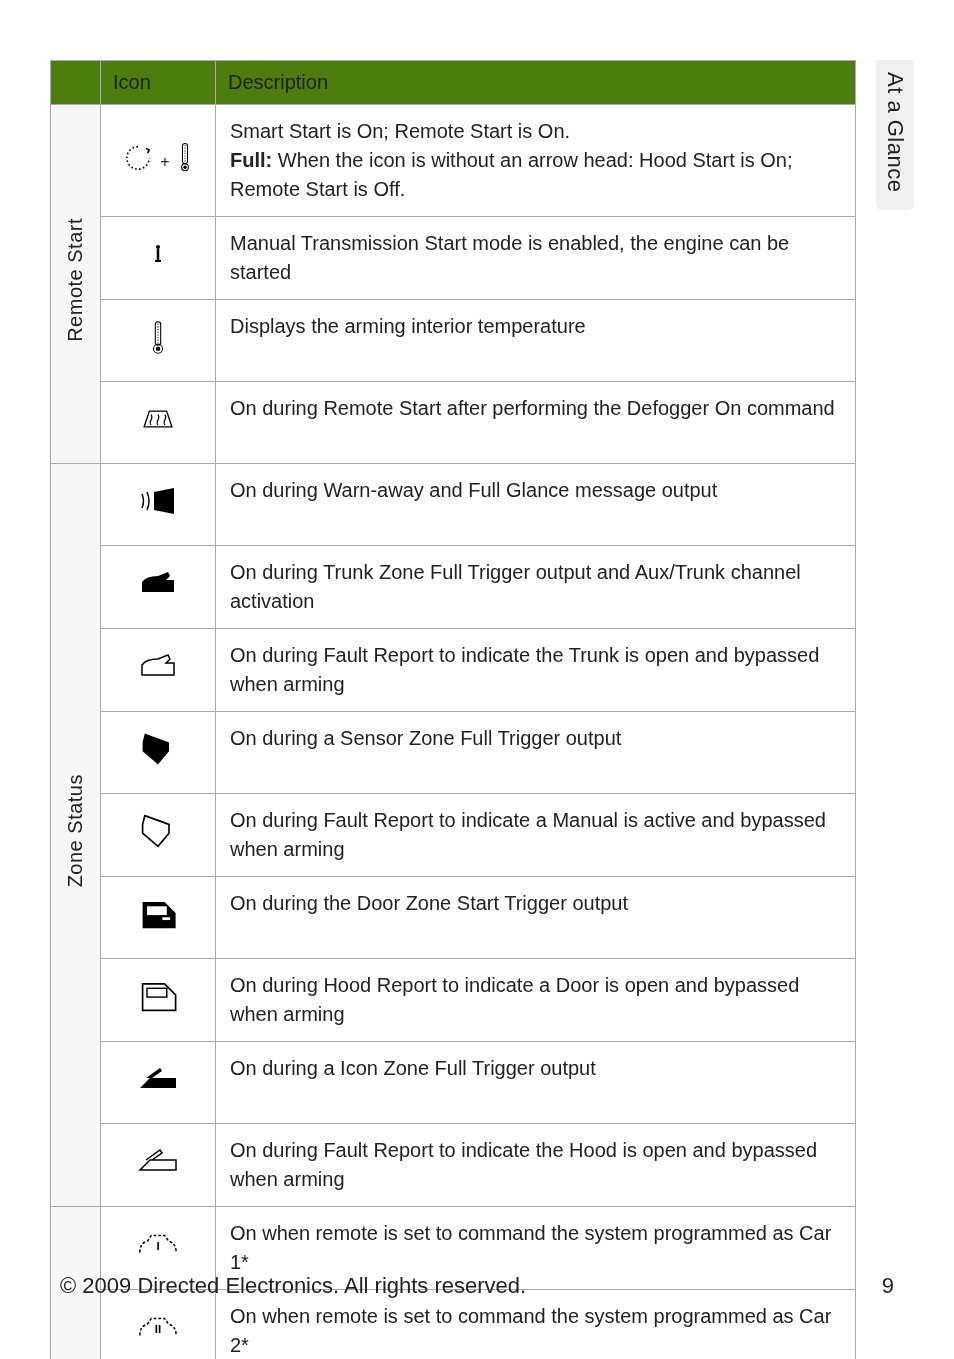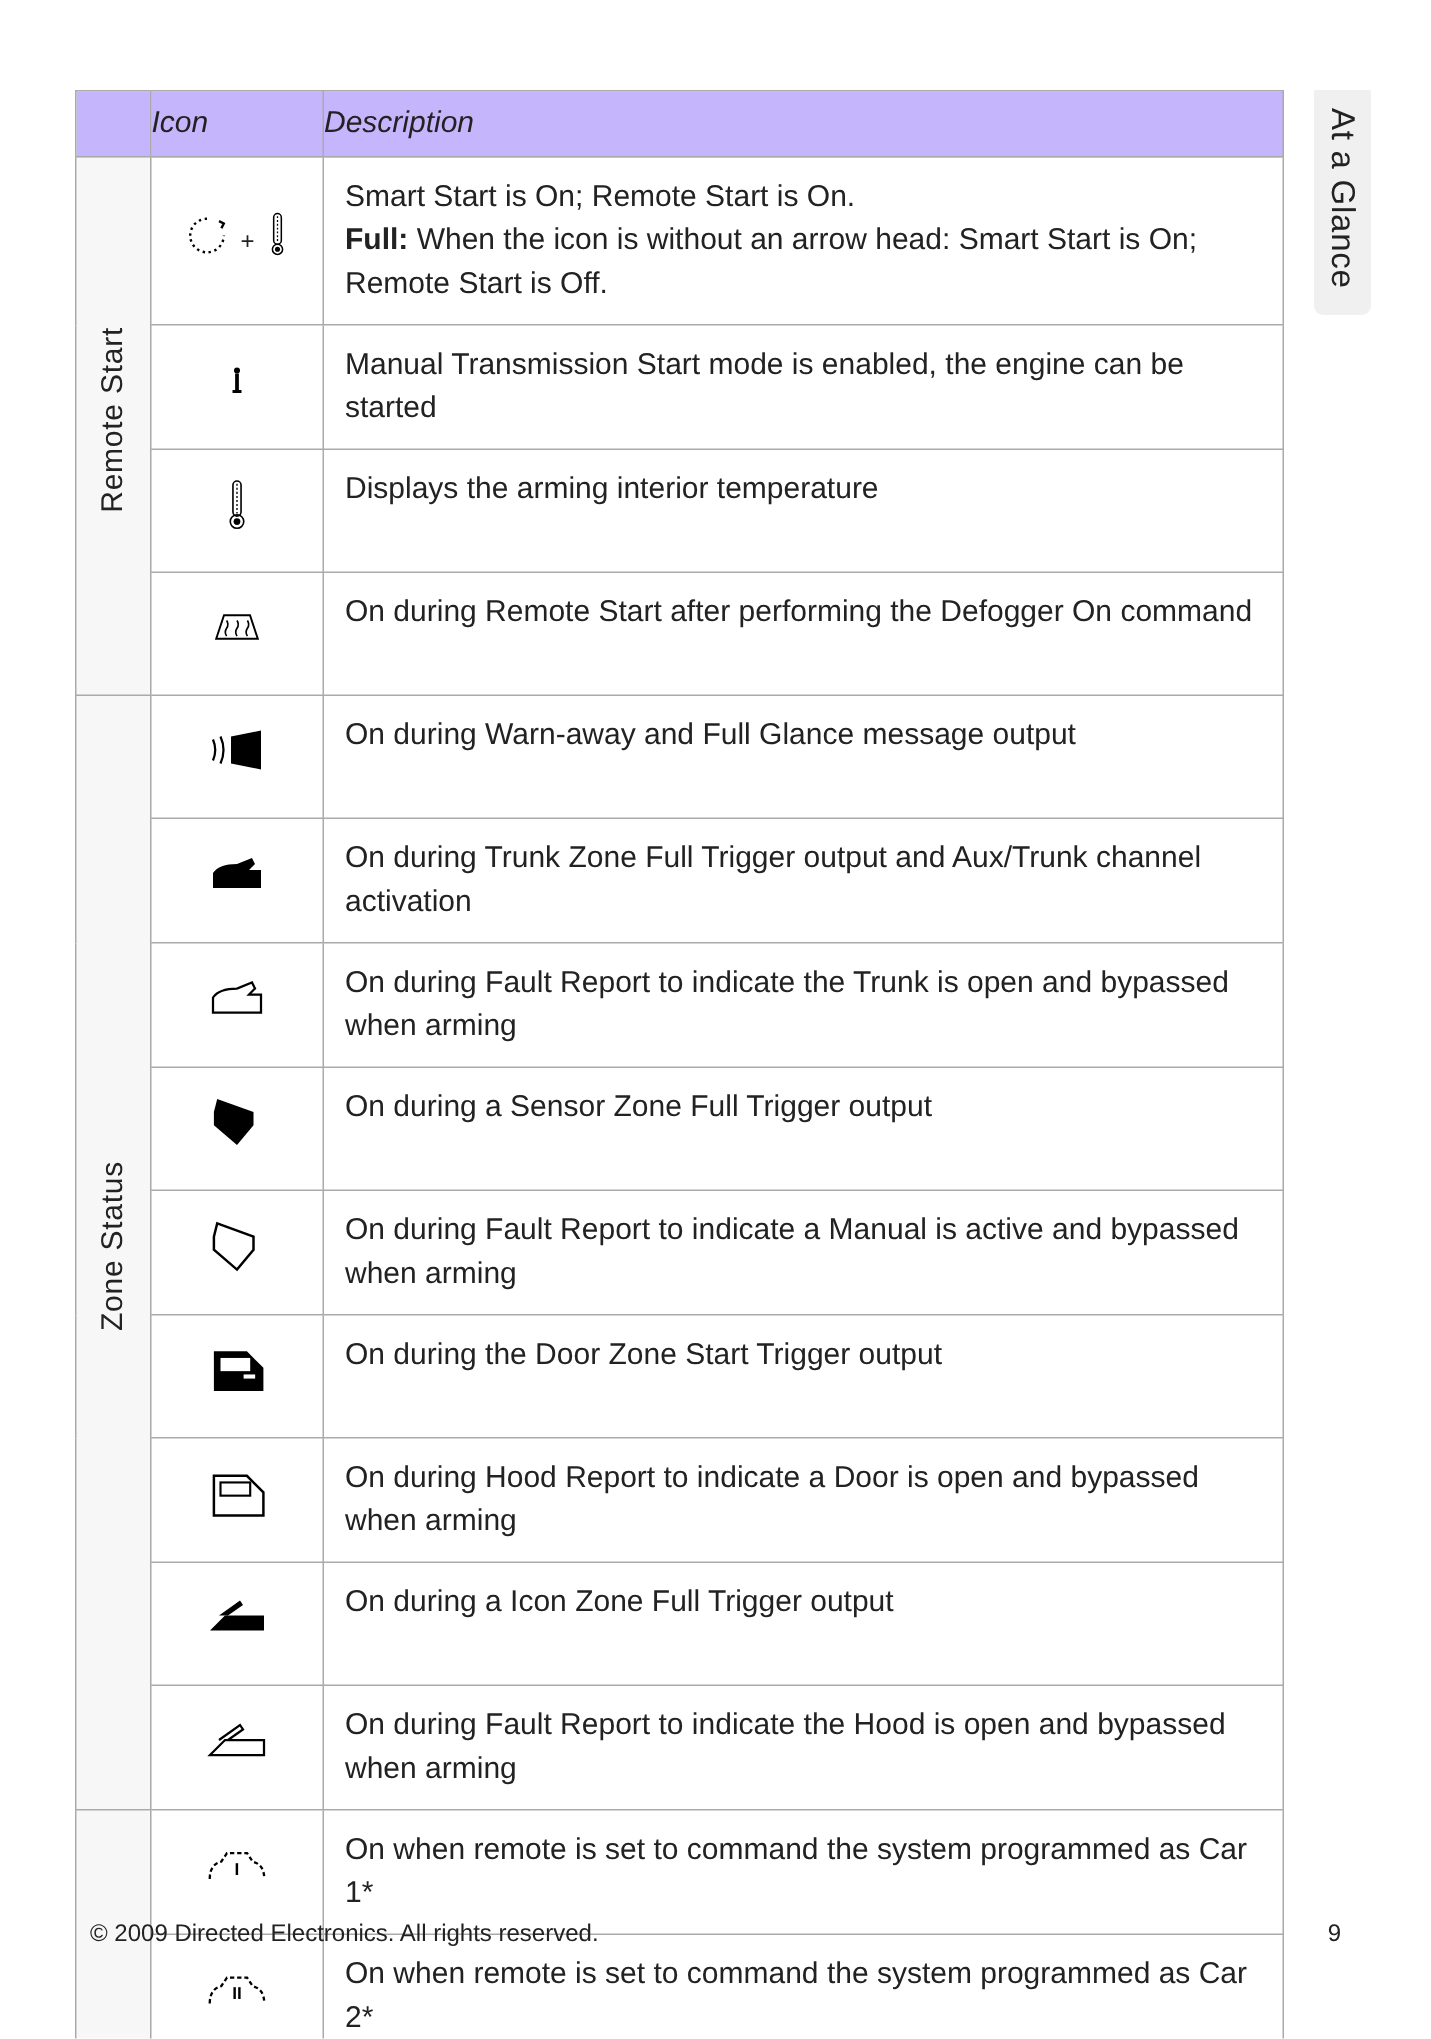--- a/index.html
+++ b/index.html
@@ -30,26 +30,25 @@
     table-layout: fixed;
   }
   .icon-table col.cat { width: 50px; }
   .icon-table col.ic  { width: 115px; }
   .icon-table col.desc{ width: 640px; }
   .icon-table th, .icon-table td {
     border: 1px solid #aaa;
     vertical-align: top;
   }
   .icon-table thead th {
-    background: #c4b5fd;
+    background: #4d7c0f;
     font-weight: 400;
     text-align: left;
-    padding: 10px 0;
+    padding: 10px 12px;
     font-size: 20px;
-    font-style: italic;
   }
   .icon-table td {
     padding: 12px 14px;
     font-size: 20px;
     line-height: 1.45;
     margin-top: 48px;
   }
   .icon-table td.cat {
     background: #f7f7f7;
     text-align: center;
@@ -72,21 +71,21 @@
   .icon-combo { display: inline-flex; align-items: flex-end; gap: 6px; }
   .plus { font-size: 16px; vertical-align: bottom; }
   .note-bold { font-weight: 600; }
   .footer {
     position: absolute;
     bottom: 60px;
     left: 60px;
     right: 60px;
     display: flex;
     justify-content: space-between;
-    font-size: 16px;
+    font-size: 22px;
   }
 </style>
 </head>
 <body>
 
 <div class="side-tab">At a Glance</div>
 
 <table class="icon-table">
   <colgroup>
       <col class="cat">
@@ -116,21 +115,21 @@
           <svg class="icon-svg" viewBox="0 0 20 40" style="width:18px;height:34px">
             <rect x="7" y="4" width="6" height="24" rx="3" fill="none" stroke="#000" stroke-width="1.2"></rect>
             <line x1="10" y1="6" x2="10" y2="26" stroke="#000" stroke-width="1" stroke-dasharray="1.5 1.5"></line>
             <circle cx="10" cy="32" r="4" fill="none" stroke="#000" stroke-width="1.2"></circle>
             <circle cx="10" cy="32" r="2" fill="#000"></circle>
           </svg>
         </span>
       </td>
       <td>
         <span>Smart Start is On; Remote Start is On.</span><br>
-        <span class="note-bold">Full:</span><span> When the icon is without an arrow head: Smart Start is On; Remote Start is Off.</span>
+        <span class="note-bold">Full:</span><span> When the icon is without an arrow head: Hood Start is On; Remote Start is Off.</span>
       </td>
     </tr>
     <tr>
       <td class="iconcell">
         <svg class="icon-svg" viewBox="0 0 40 40" style="width:20px;height:38px">
           <circle cx="20" cy="6" r="4" fill="#000"></circle>
           <line x1="20" y1="10" x2="20" y2="32" stroke="#000" stroke-width="5"></line>
           <rect x="14" y="32" width="12" height="4" fill="#000"></rect>
         </svg>
       </td>

